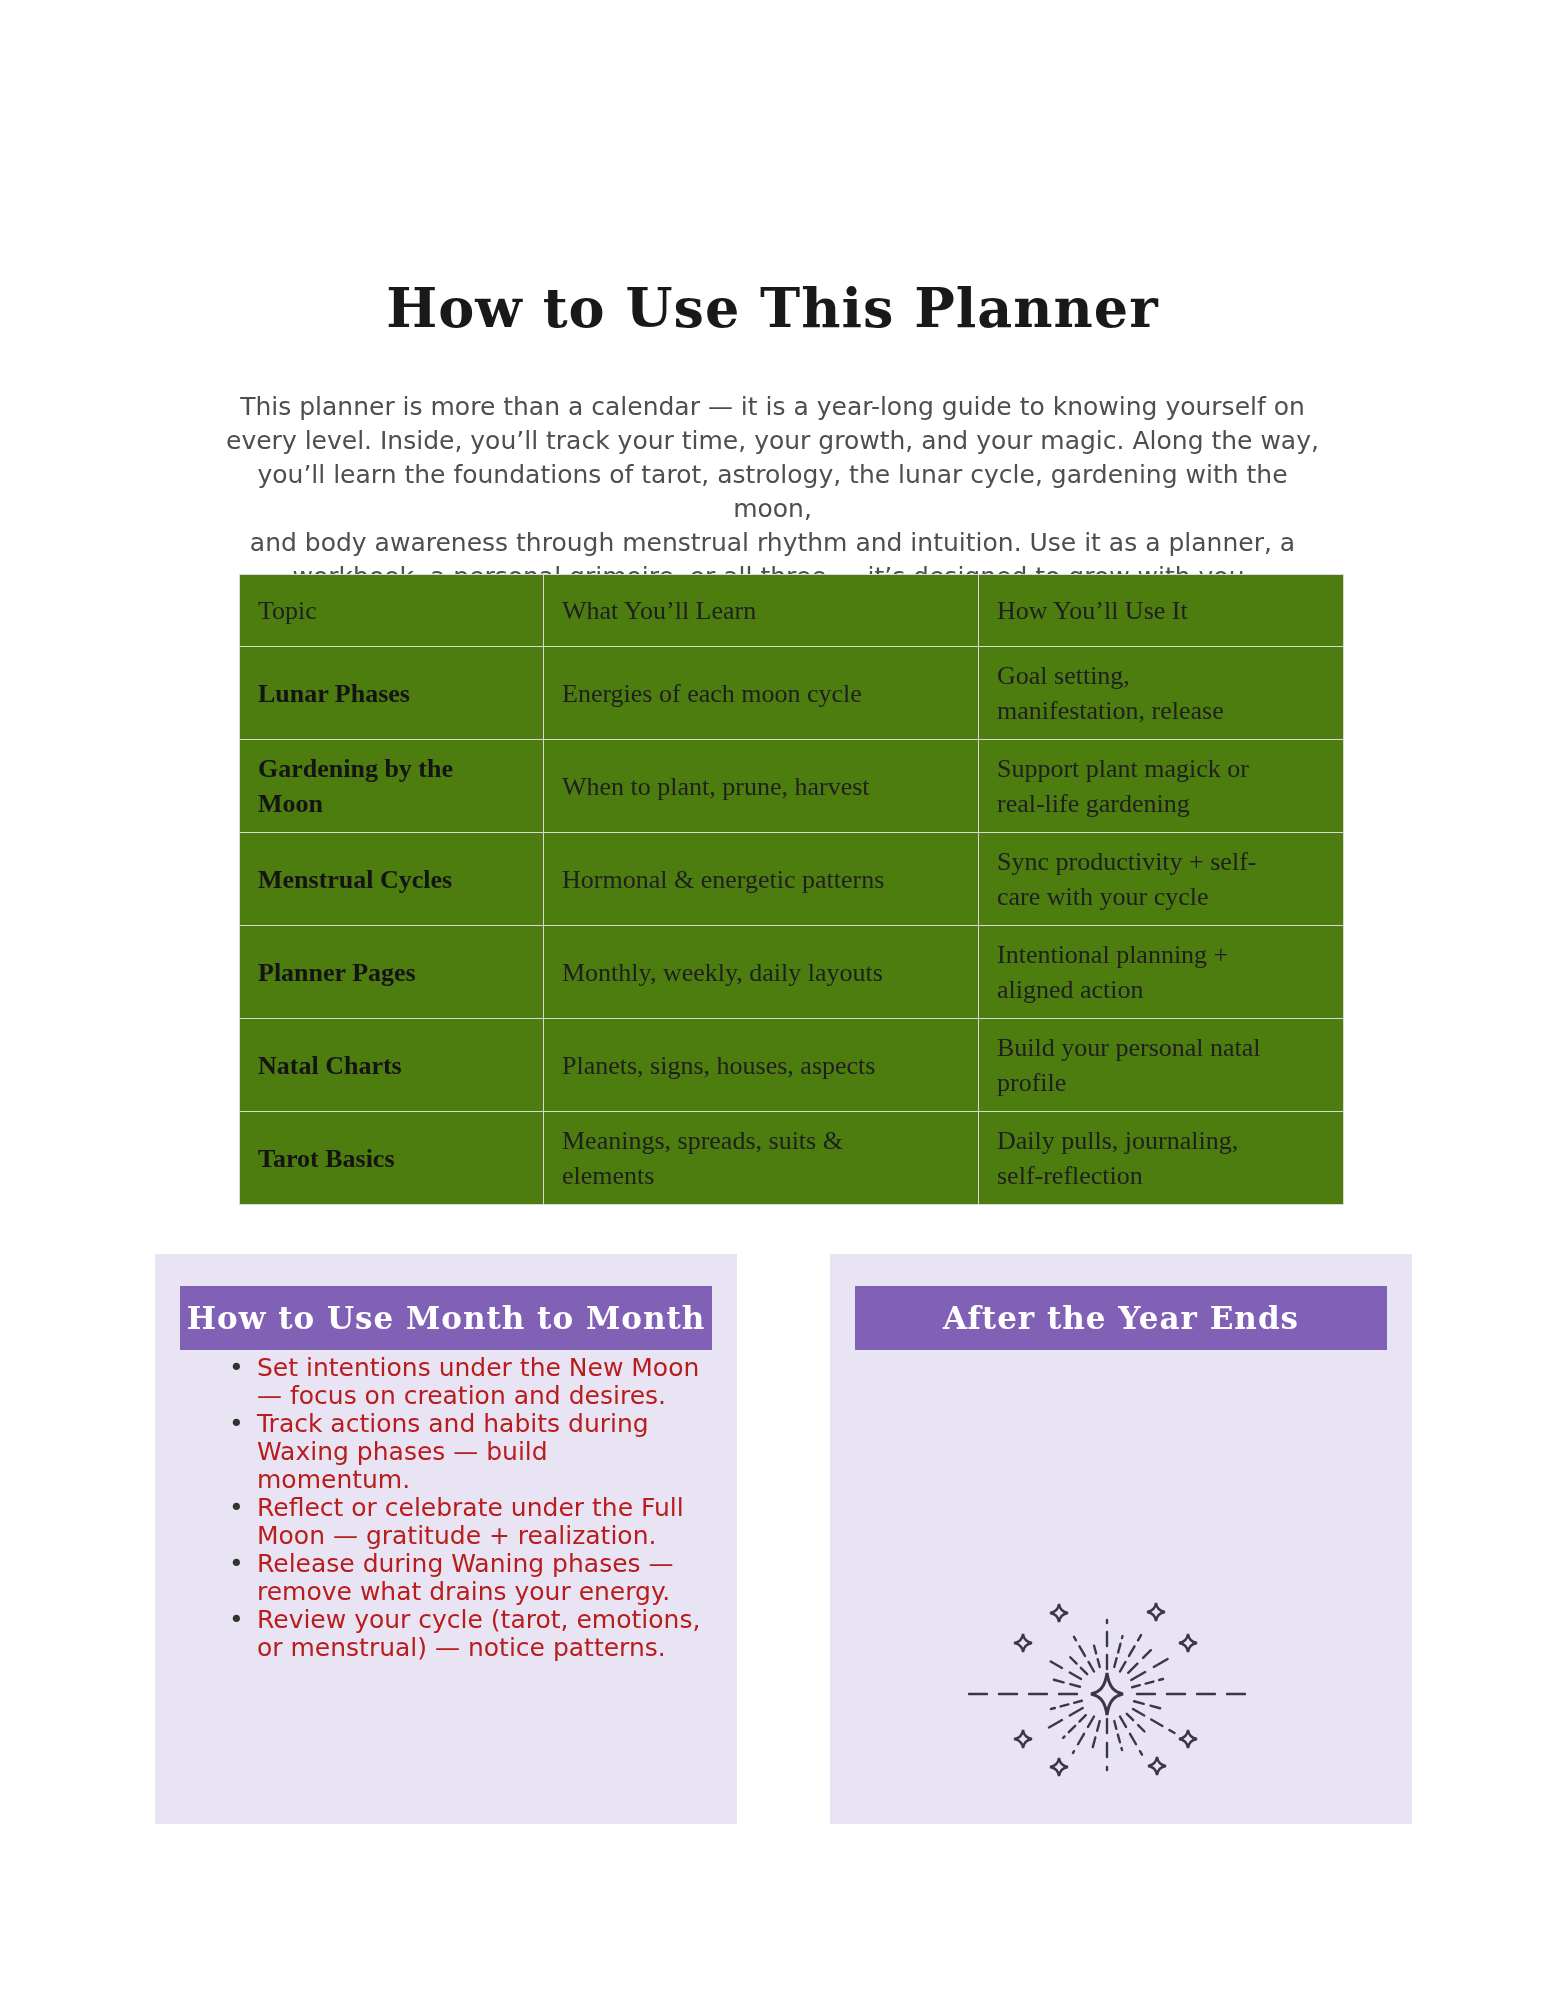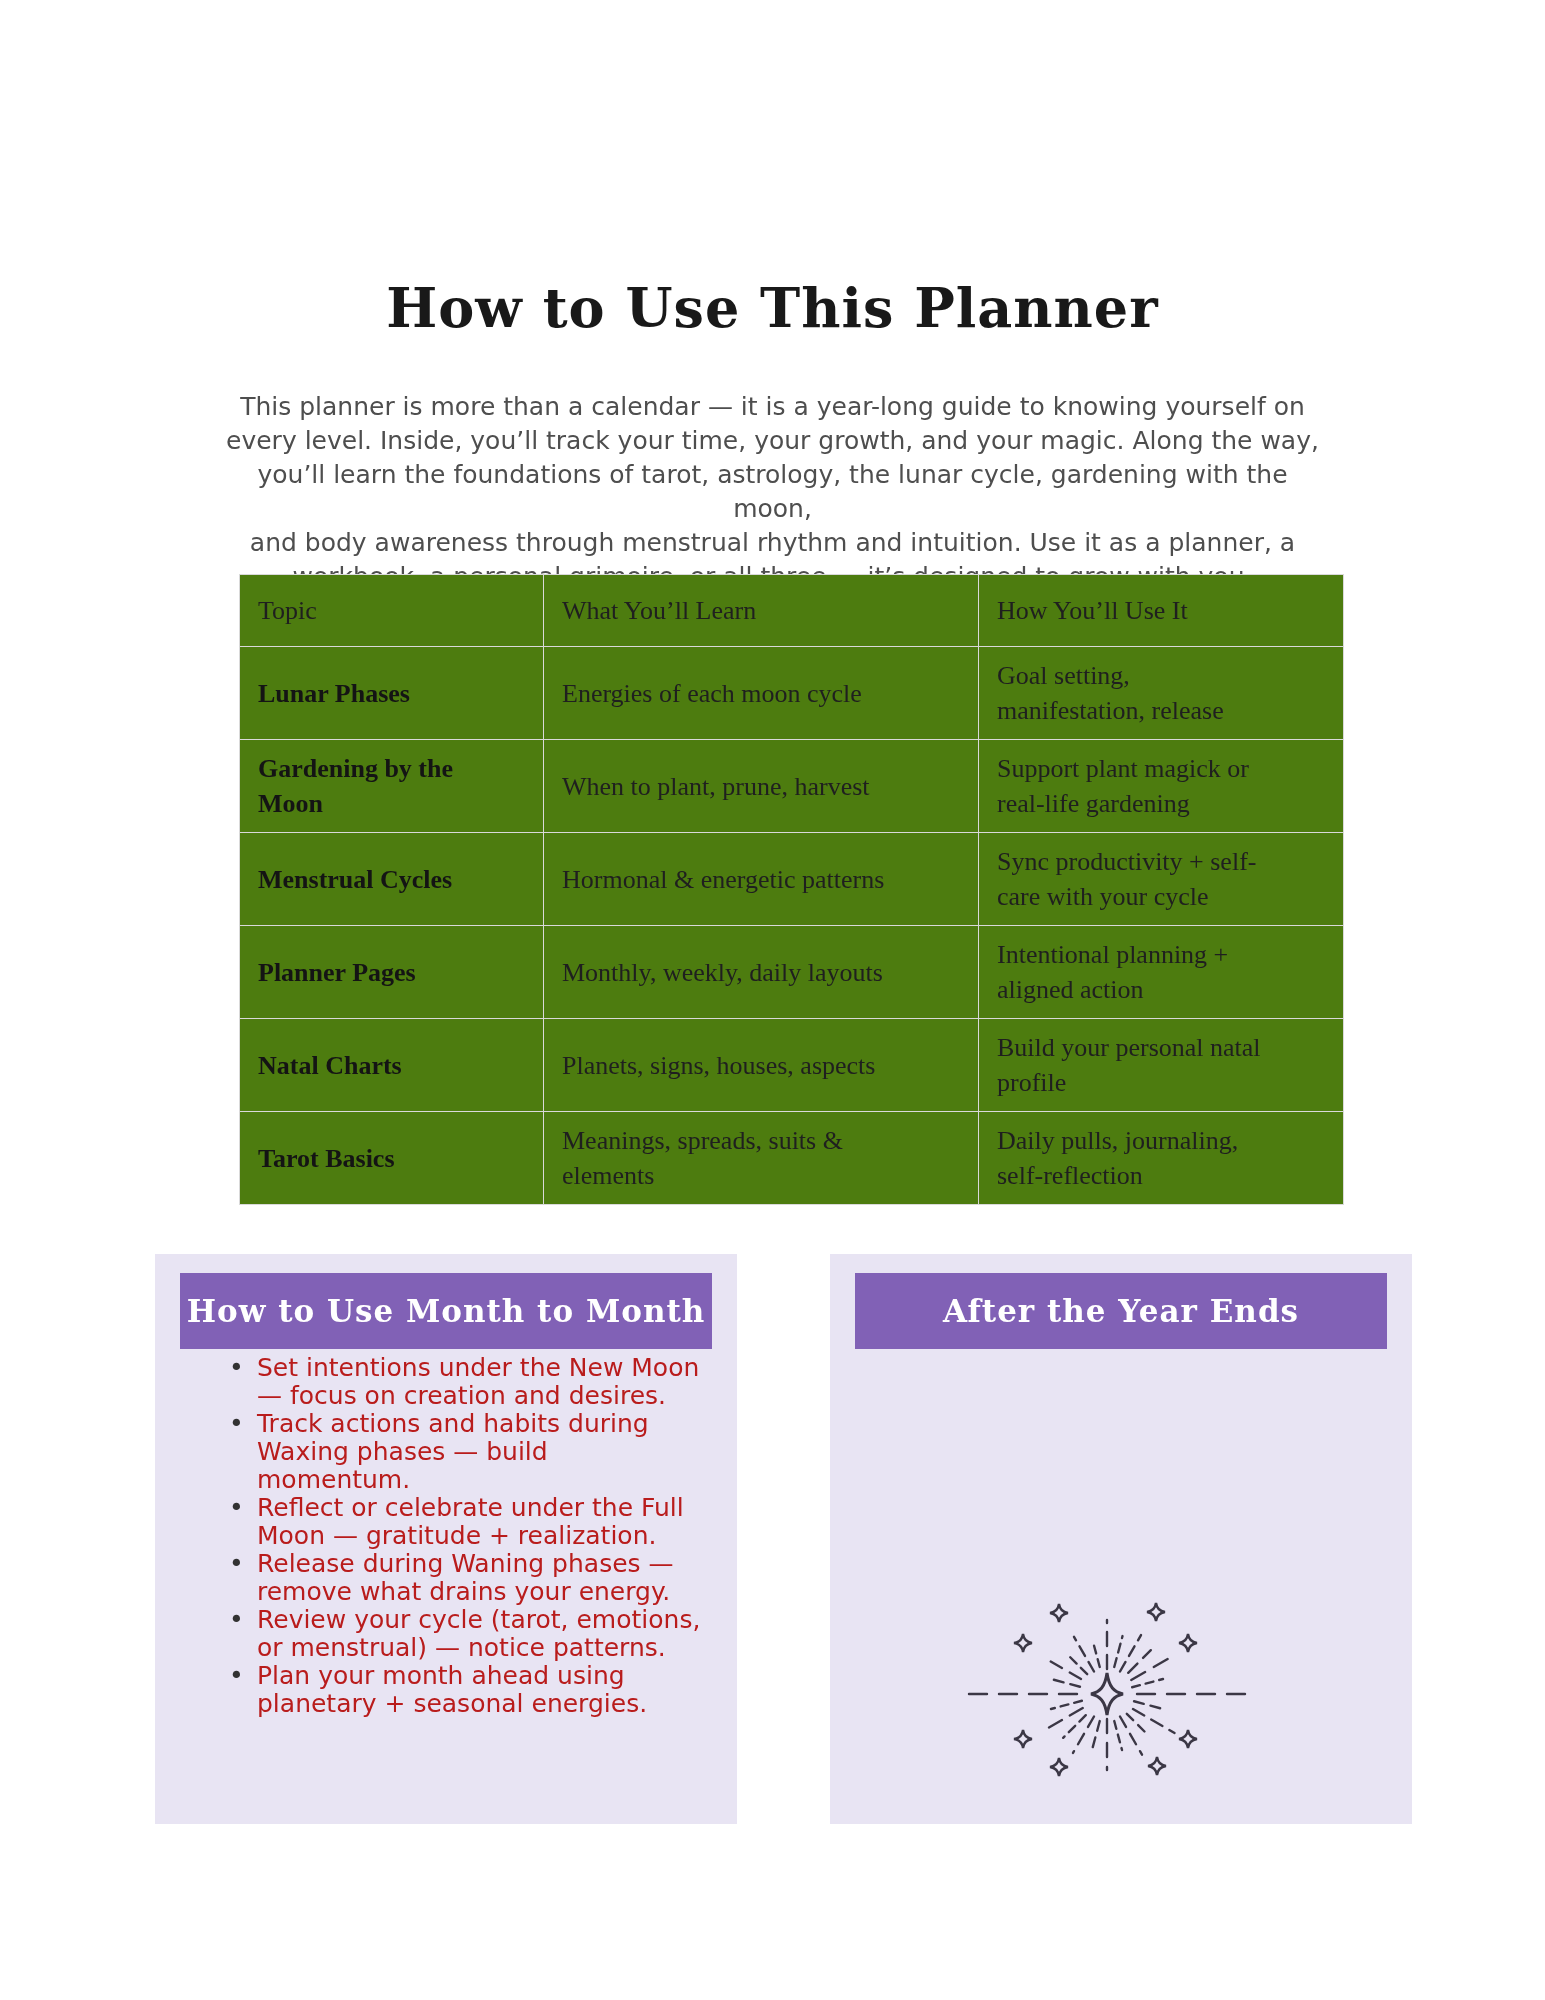--- a/index.html
+++ b/index.html
@@ -27,21 +27,21 @@
   table.topics thead tr { height:72px; }
   table.topics tbody tr { height:93px; }
   table.topics td.topic { font-weight:700; color:#141414; }
 
   
   .panel { position:absolute; top:1254px; width:582px; height:570px;
     background:var(--panel-lavender,#e8e4f3); }
   .panel.left  { left:155px; }
   .panel.right { left:830px; }
 
-  .banner { position:absolute; top:19px; left:25px; width:532px; height:76px;
+  .banner { position:absolute; top:32px; left:25px; width:532px; height:64px;
     background:var(--banner-purple,#8161b6); display:flex; align-items:center;
     justify-content:center; }
   .banner .banner-text { font-family:"DejaVu Serif", serif; font-weight:700;
     font-size:31px; color:#ffffff; letter-spacing:1px; white-space:nowrap; }
 
   ul.moon-list { position:absolute; top:100px; left:62px; width:486px;
     margin:0; padding:0; list-style:none; }
   ul.moon-list li { position:relative; padding-left:40px; font-size:25px;
     line-height:28px; color:#b91c1c; white-space:pre-line; }
   ul.moon-list li::before { content:"\2022"; position:absolute; left:12px; top:0;
@@ -129,22 +129,20 @@
       <li>Set intentions under the New Moon
 — focus on creation and desires.</li>
       <li>Track actions and habits during
 Waxing phases — build momentum.</li>
       <li>Reflect or celebrate under the Full
 Moon — gratitude + realization.</li>
       <li>Release during Waning phases —
 remove what drains your energy.</li>
       <li>Review your cycle (tarot, emotions,
 or menstrual) — notice patterns.</li>
-      <li>Plan your month ahead using
-planetary + seasonal energies.</li>
     </ul>
   </section>
 
   <section class="panel right">
     <div class="banner">
       <span class="banner-text">After the Year Ends</span>
     </div>
 
     <div class="starburst">
       <svg viewBox="0 0 310 210" xmlns="http://www.w3.org/2000/svg" fill="none" stroke="#3b3745" stroke-width="2.4" stroke-linecap="round">

